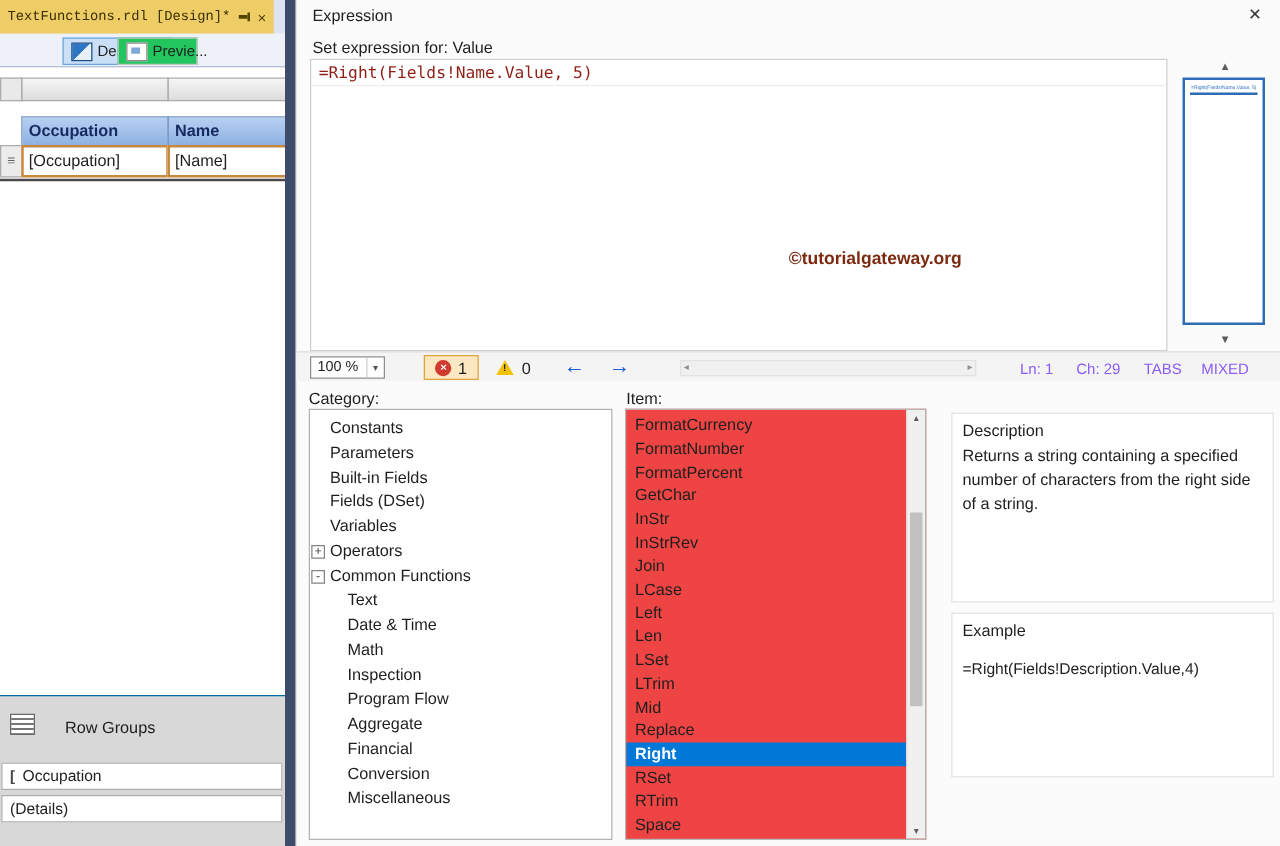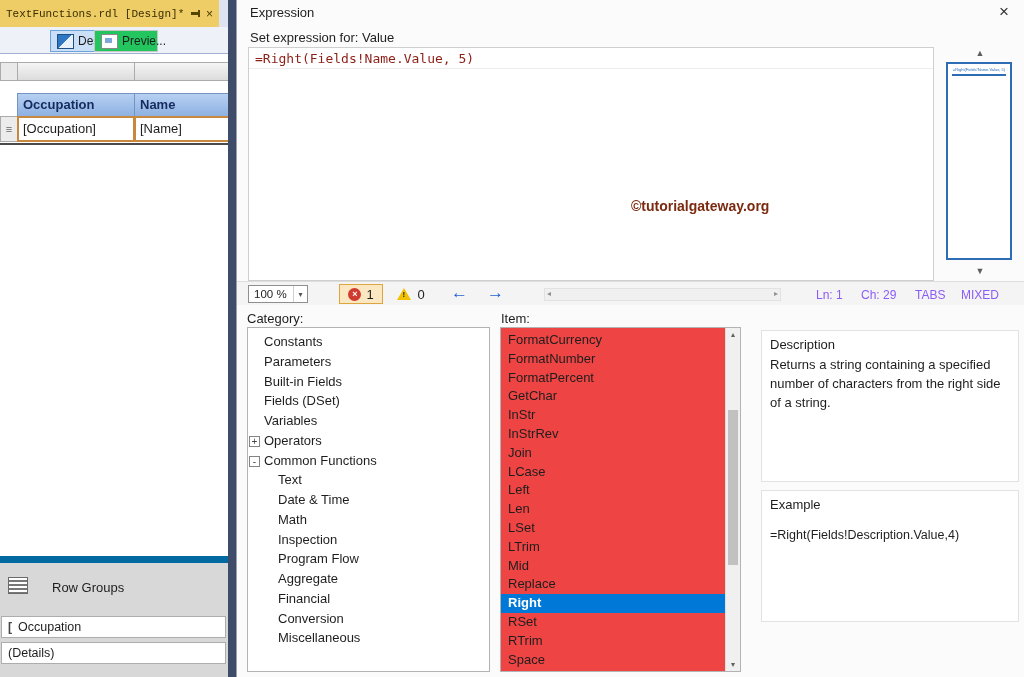--- a/index.html
+++ b/index.html
@@ -35,21 +35,21 @@
     box-sizing:border-box;color:#152a5e;font-weight:bold;font-size:13px;padding:3px 0 0 5px;}
   .hdr.h1{left:17px;width:118px;}
   .hdr.h2{left:134px;width:96px;}
   .row-handle{position:absolute;left:0;top:62px;width:18px;height:26px;background:#ececec;border:1px solid #ababab;
     box-sizing:border-box;text-align:center;color:#666;font-size:11px;line-height:24px;}
   .cell{position:absolute;top:62px;height:26px;background:#fff;border:2px solid #c8893f;box-sizing:border-box;padding:3px 0 0 4px;font-size:13px;}
   .cell.c1{left:17px;width:118px;}
   .cell.c2{left:134px;width:96px;}
   .table-bottom{position:absolute;left:0;top:89px;width:228px;height:2px;background:#4a4a4a;}
   
-  .rowgroups{position:absolute;left:0;top:556px;width:228px;height:121px;background:#d8d8d8;border-top:7px solid #0369a1;box-sizing:border-box;}
+  .rowgroups{position:absolute;left:0;top:556px;width:228px;height:121px;background:#d8d8d8;border-top:1px solid #0369a1;box-sizing:border-box;}
   .row-groups-icon{position:absolute;left:8px;top:14px;width:18px;height:15px;border:1px solid #6a6a6a;background:
     repeating-linear-gradient(#ffffff 0 2px,#777777 2px 4px);}
   .rowgroups-title{position:absolute;left:52px;top:17px;font-size:13px;color:#1e1e1e;}
   .rg-item{position:absolute;left:1px;width:225px;height:22px;background:#fff;border:1px solid #adadad;
     box-sizing:border-box;display:flex;align-items:center;gap:6px;padding:0 6px;font-size:12.5px;}
   .rg-item.rg1{top:53px;}
   .rg-item.rg2{top:79px;}
   .group-icon{font-weight:bold;color:#444;font-size:12px;}
   
   .dialog{position:absolute;left:236px;top:0;width:788px;height:677px;background:#fbfbfb;border-left:1px solid #9aa0ad;box-sizing:border-box;}

